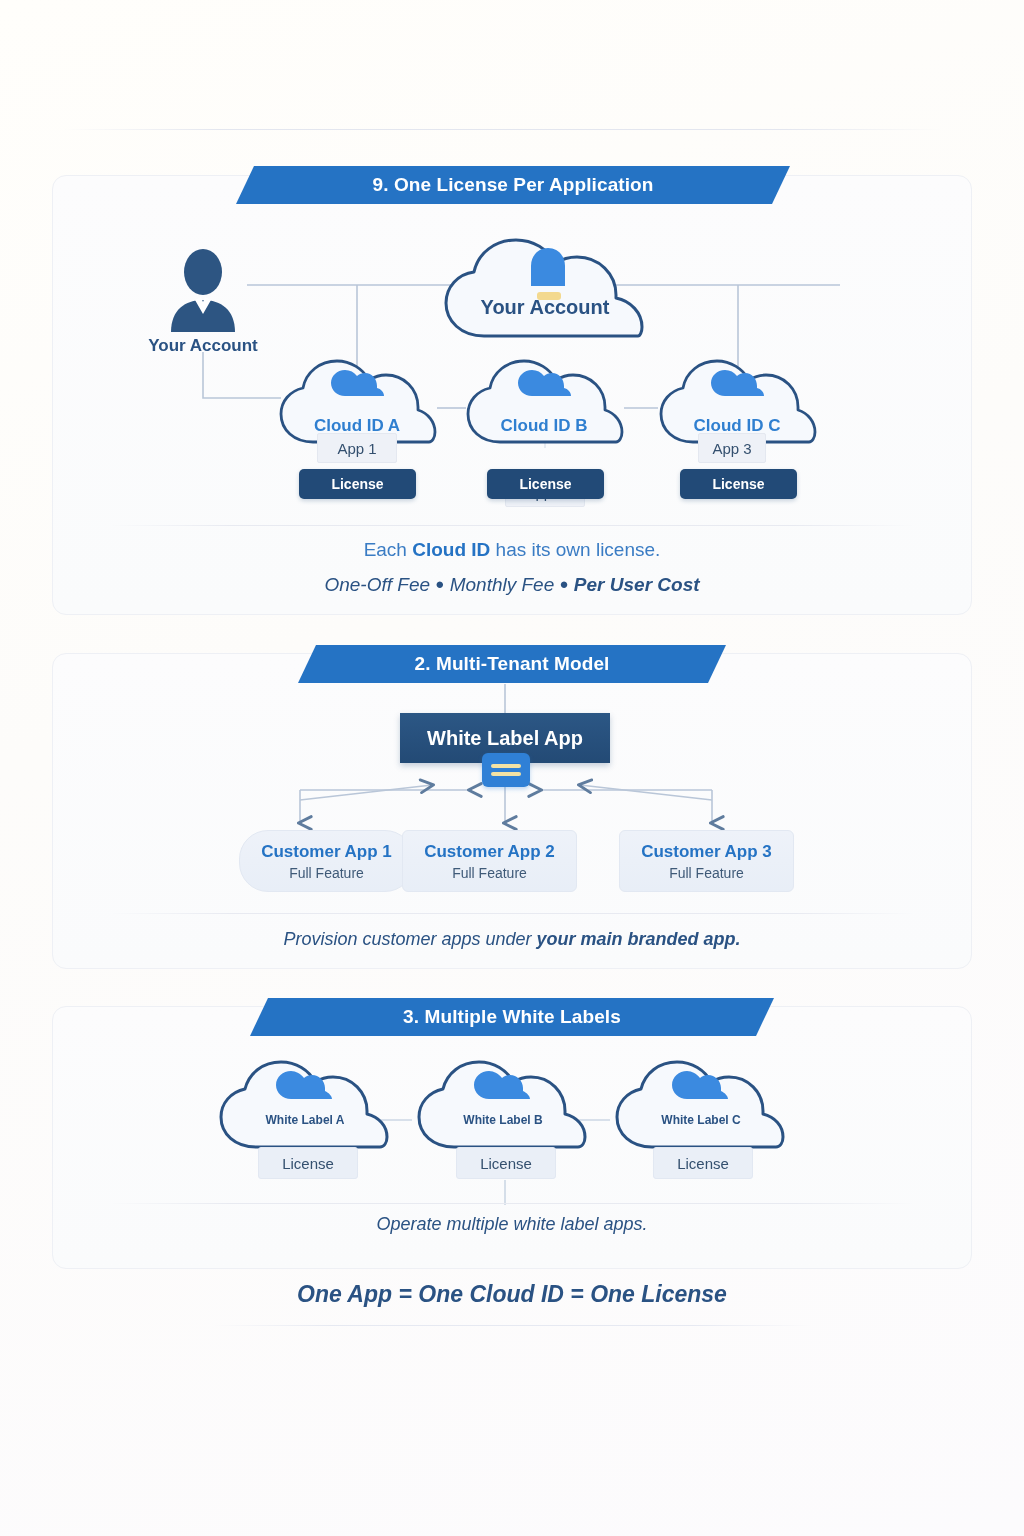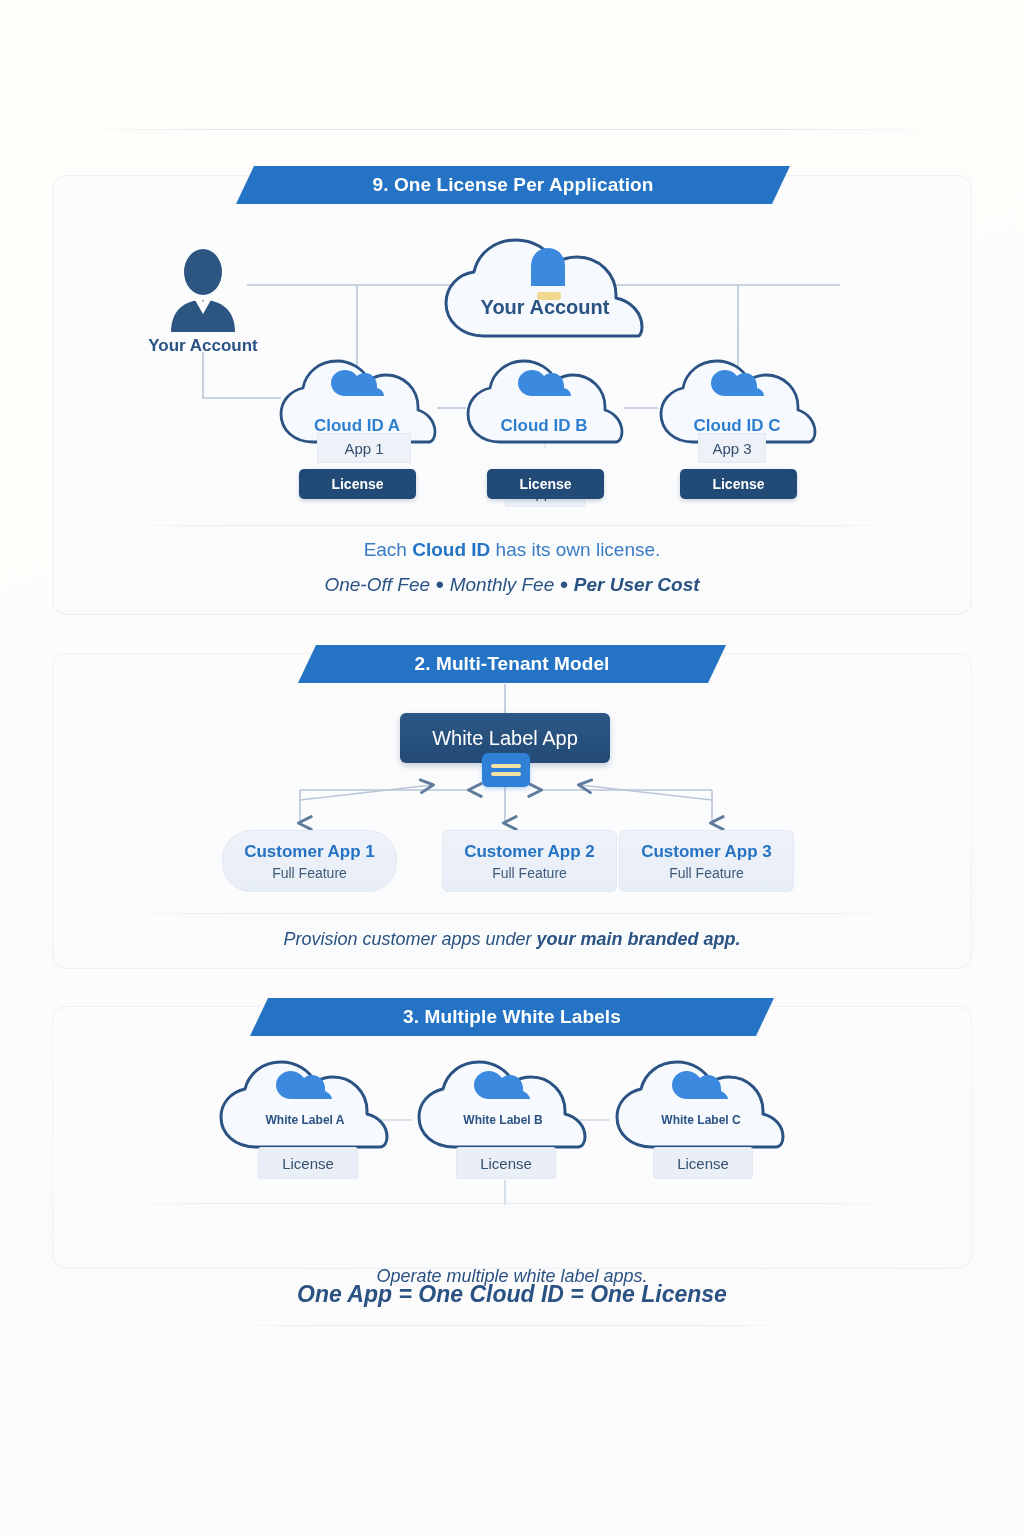--- a/index.html
+++ b/index.html
@@ -158,23 +158,23 @@
   }
   .footer-divider {
     position: absolute; top: 1325px; left: 212px; width: 600px; height: 1px;
     background: linear-gradient(90deg, rgba(230,233,242,0) 0%, #e6e9f2 20%, #e6e9f2 80%, rgba(230,233,242,0) 100%);
   }
 
   
   #wlApp {
     position: absolute; top: 713px; left: 400px; width: 210px; height: 50px;
     background: linear-gradient(180deg, #2c5785 0%, #234a75 100%);
-    border-radius: 6px;
+    border-radius: 0;
     display: flex; align-items: center; justify-content: center;
-    font-size: 20px; font-weight: normal; color: #ffffff;
+    font-size: 20px; font-weight: bold; color: #ffffff;
     box-shadow: 0 3px 6px rgba(34,74,119,0.25);
   }
   #wlBadge {
     position: absolute; top: 753px; left: 482px; width: 48px; height: 34px;
     background: #2f80d6; border-radius: 6px;
     box-shadow: 0 2px 4px rgba(47,128,214,0.3);
   }
   #wlBadge i {
     position: absolute; left: 9px; width: 30px; height: 4px;
     background: #f3e2a4; border-radius: 2px; display: block;
@@ -184,22 +184,22 @@
 
   .cust-box {
     position: absolute; top: 830px; width: 175px; height: 62px;
     background: linear-gradient(180deg, #eef2f9 0%, #e8eef7 100%);
     border: 1px solid #e2e8f2;
     border-radius: 6px;
     display: flex; flex-direction: column; align-items: center; justify-content: center;
   }
   .cust-box .t { font-size: 17px; font-weight: bold; color: #2573c4; }
   .cust-box .s { font-size: 14px; color: #3f5a78; margin-top: 3px; }
-  #cust1 { left: 222px; border-radius: 29px; }
-  #cust2 { left: 442px; }
+  #cust1 { left: 239px; border-radius: 29px; }
+  #cust2 { left: 402px; }
   #cust3 { left: 619px; }
 </style>
 </head>
 <body>
 
 <div id="page">
 
   <div class="top-divider"></div>
 
   <div id="sec1" class="section-card"></div>
@@ -295,21 +295,21 @@
     <div class="cloud-text">Cloud ID B</div>
   </div>
   <div id="cloudC" class="cloud cloud-id">
     <svg viewBox="0 0 164 96" width="164" height="96">
       <path d="M38 90 C19 90 6 78 6 62 C6 49 15 39 28 36 C31 20 45 9 62 9 C76 9 88 17 94 28 C99 25 105 23 111 23 C129 23 143 37 143 55 C143 56 143 57 143 58 C153 61 160 70 160 80 C160 86 157 90 154 90 Z" fill="#f6f9fd" stroke="#2a5283" stroke-width="2.8" stroke-linejoin="round"></path>
       <path d="M70 44 C62 44 56 38 56 31 C56 24 62 18 70 18 C75 18 79 20 82 24 C84 22 87 21 90 21 C97 21 102 27 102 34 C102 35 102 35 102 36 C106 37 109 40 109 44 Z" fill="#3b8ae0"></path>
     </svg>
     <div class="cloud-text">Cloud ID C</div>
   </div>
 
-  <div class="app-box" style="top:433px; left:317px; width:94px;">App 1</div>
+  <div class="app-box" style="top:433px; left:317px; width:80px;">App 1</div>
   <div class="app-box" style="top:433px; left:505px; width:80px;margin-top:44px;">App 2</div>
   <div class="app-box" style="top:433px; left:698px; width:68px;">App 3</div>
 
   <div class="lic-box" style="top:469px; left:299px; width:117px;">License</div>
   <div class="lic-box" style="top:469px; left:487px; width:117px;">License</div>
   <div class="lic-box" style="top:469px; left:680px; width:117px;">License</div>
 
   <div class="cap-divider" style="top:525px; left:110px; width:805px;"></div>
   <div class="caption cap-a" style="top:539px;">
     <span>Each </span><b>Cloud ID</b><span> has its own license.</span>
@@ -366,18 +366,18 @@
       <path d="M77 44 C69 44 62 38 62 30 C62 22 69 16 77 16 C82 16 87 19 90 23 C92 21 95 20 98 20 C105 20 111 26 111 33 C111 34 111 35 111 36 C115 38 118 41 118 44 Z" fill="#3b8ae0"></path>
     </svg>
     <div class="cloud-text">White Label C</div>
   </div>
 
   <div class="lic-box-light" style="top:1147px; left:258px; width:100px;">License</div>
   <div class="lic-box-light" style="top:1147px; left:456px; width:100px;">License</div>
   <div class="lic-box-light" style="top:1147px; left:653px; width:100px;">License</div>
 
   <div class="cap-divider" style="top:1203px; left:110px; width:805px;"></div>
-  <div class="caption cap-it" style="top:1266px;">Operate multiple white label apps.</div>
+  <div class="caption cap-it" style="top:1214px;">Operate multiple white label apps.</div>
 
   <div class="footer-text">One App = One Cloud ID = One License</div>
   <div class="footer-divider"></div>
 
 </div>
 
 </body></html>

